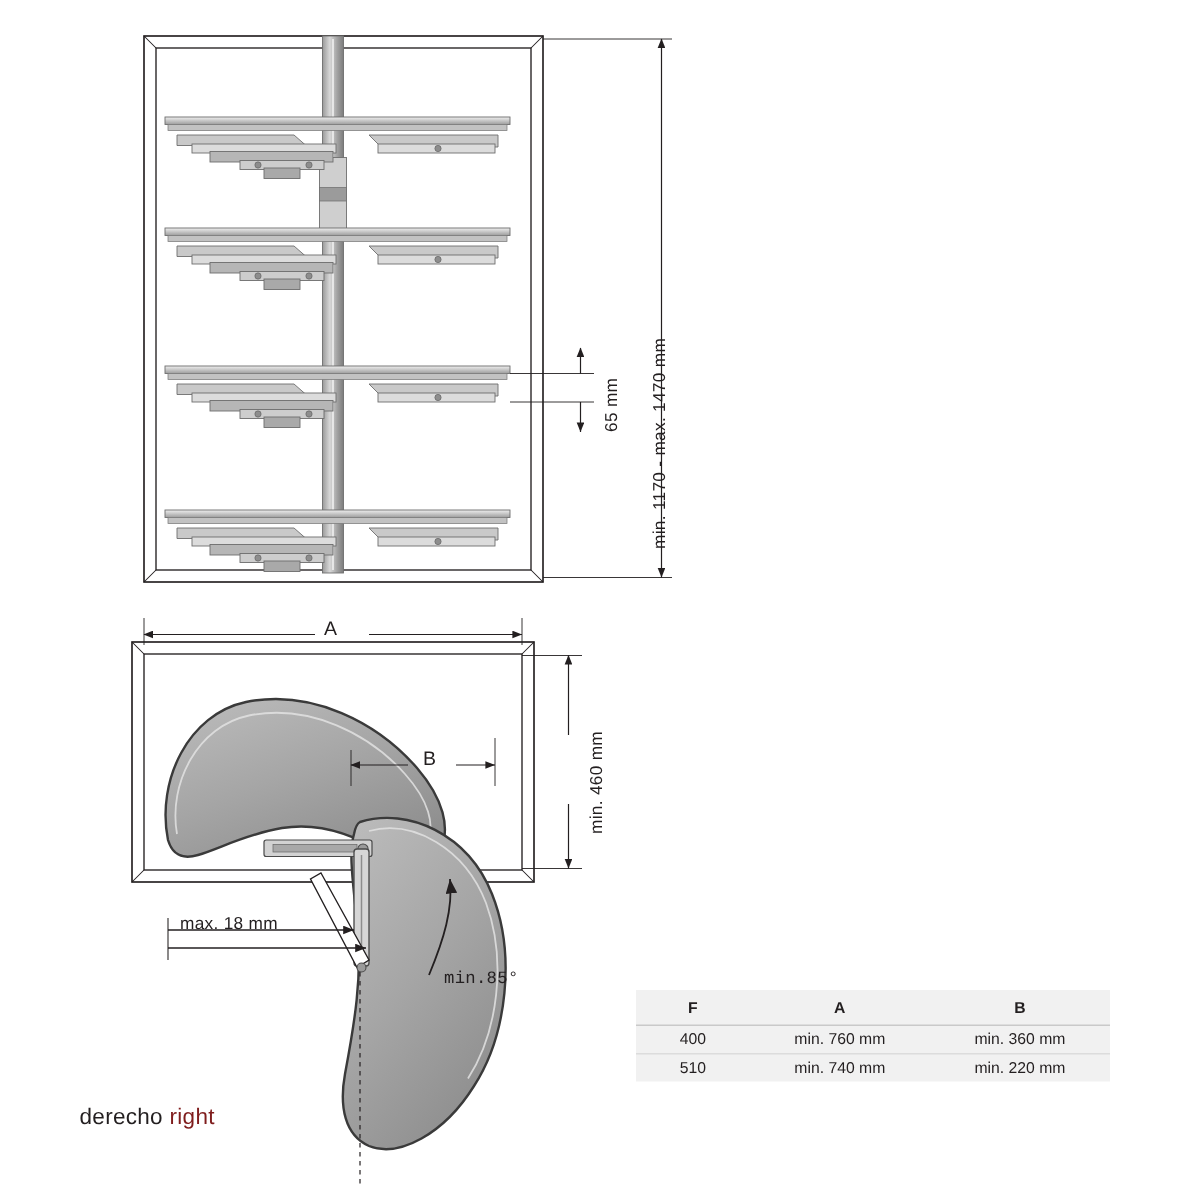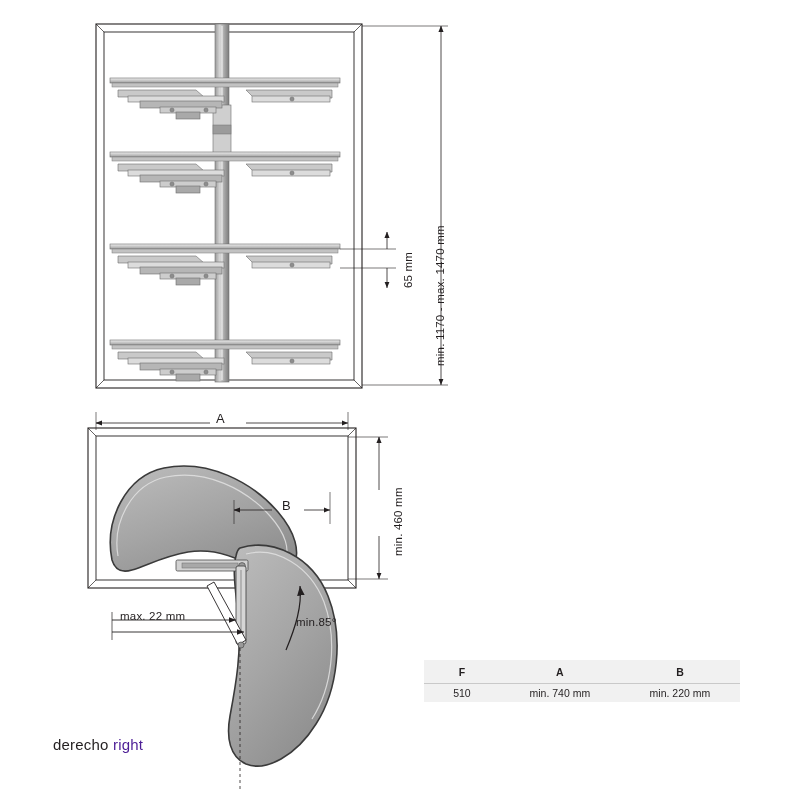--- a/index.html
+++ b/index.html
@@ -36,21 +36,21 @@
     transform-origin: 0 0;
     transform: rotate(-90deg);
   }
   .lbl.big {
     font-size: 13px;
   }
   .lbl.derecho {
     font-size: 15px;
   }
   .lbl.derecho .right-word {
-    color: #4c1d95;
+    color: #7f1d1d;
   }
   
   .spec-table {
     position: absolute;
     left: 424px;
     top: 660px;
     width: 316px;
     border-collapse: collapse;
     font-size: 10.5px;
     background: #f1f1f1;
@@ -282,39 +282,44 @@
   <div class="lbl vert" style="left:434px; top:366px;">min. 1170 - max. 1470 mm</div>
 
   <div class="lbl vert" style="left:402px; top:288px;">65 mm</div>
 
   <div class="lbl big" style="left:216px; top:411px;">A</div>
 
   <div class="lbl big" style="left:282px; top:498px;">B</div>
 
   <div class="lbl vert" style="left:392px; top:556px;">min. 460 mm</div>
 
-  <div class="lbl" style="left:120px; top:610px;">max. 22 mm</div>
-
-  <div class="lbl" style="left:296px; top:616px;">min.85°</div>
+  <div class="lbl" style="left:120px; top:610px;">max. 18 mm</div>
+
+  <div class="lbl" style="left:296px; top:646px;font-family:Liberation Mono, monospace;">min.85°</div>
 
   <div class="lbl derecho" style="left:53px; top:736px;">
     <span>derecho</span>
     <span class="right-word">right</span>
   </div>
 
   <table class="spec-table">
     <thead>
       <tr>
         <th>F</th>
         <th>A</th>
         <th>B</th>
       </tr>
     </thead>
     <tbody>
       <tr>
+        <td class="col-f">400</td>
+        <td class="col-a">min. 760 mm</td>
+        <td class="col-b">min. 360 mm</td>
+      </tr>
+      <tr>
         <td class="col-f">510</td>
         <td class="col-a">min. 740 mm</td>
         <td class="col-b">min. 220 mm</td>
       </tr>
     </tbody>
   </table>
 
 </div>
 
 </body></html>

